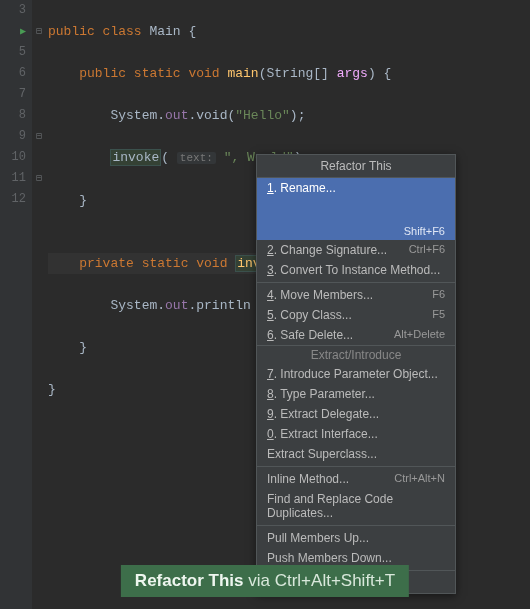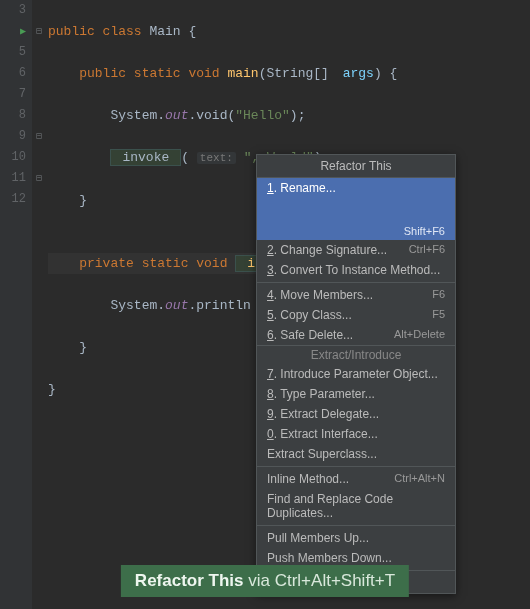--- a/index.html
+++ b/index.html
@@ -43,25 +43,25 @@
   .fold-col div { height: 21px; }
   .code {
     position: absolute;
     left: 48px; top: 0;
     line-height: 21px;
     white-space: pre;
   }
   .kw { color: #cc7832; }
   .str { color: #6a8759; }
   .fn { color: #ffc66d; }
-  .fld { color: #9876aa; font-style: italic; }
-  .param { color: #7dd3fc; margin-left: 6px; }
+  .fld { color: #9876aa; }
+  .param { color: #f0abfc; }
   .hint { color: #787878; background: #333638; border-radius: 2px; padding: 0 3px; font-size: 11px; }
   .selected-param { background: #214283; color: #a9b7c6; padding: 0 2px; }
-  .usage { background: #344134; border:1px solid #3b514d; padding:0 11px;}
+  .usage { background: #344134; border:1px solid #3b514d; padding:0 1px;}
   .caret-line { background: #323232; }
   .menu {
     position: absolute;
     left: 256px;
     top: 154px;
     width: 200px;
     background: #3c3f41;
     border: 1px solid #515658;
     box-shadow: 0 2px 8px rgba(0,0,0,0.5);
     font-family: "Segoe UI", sans-serif;

